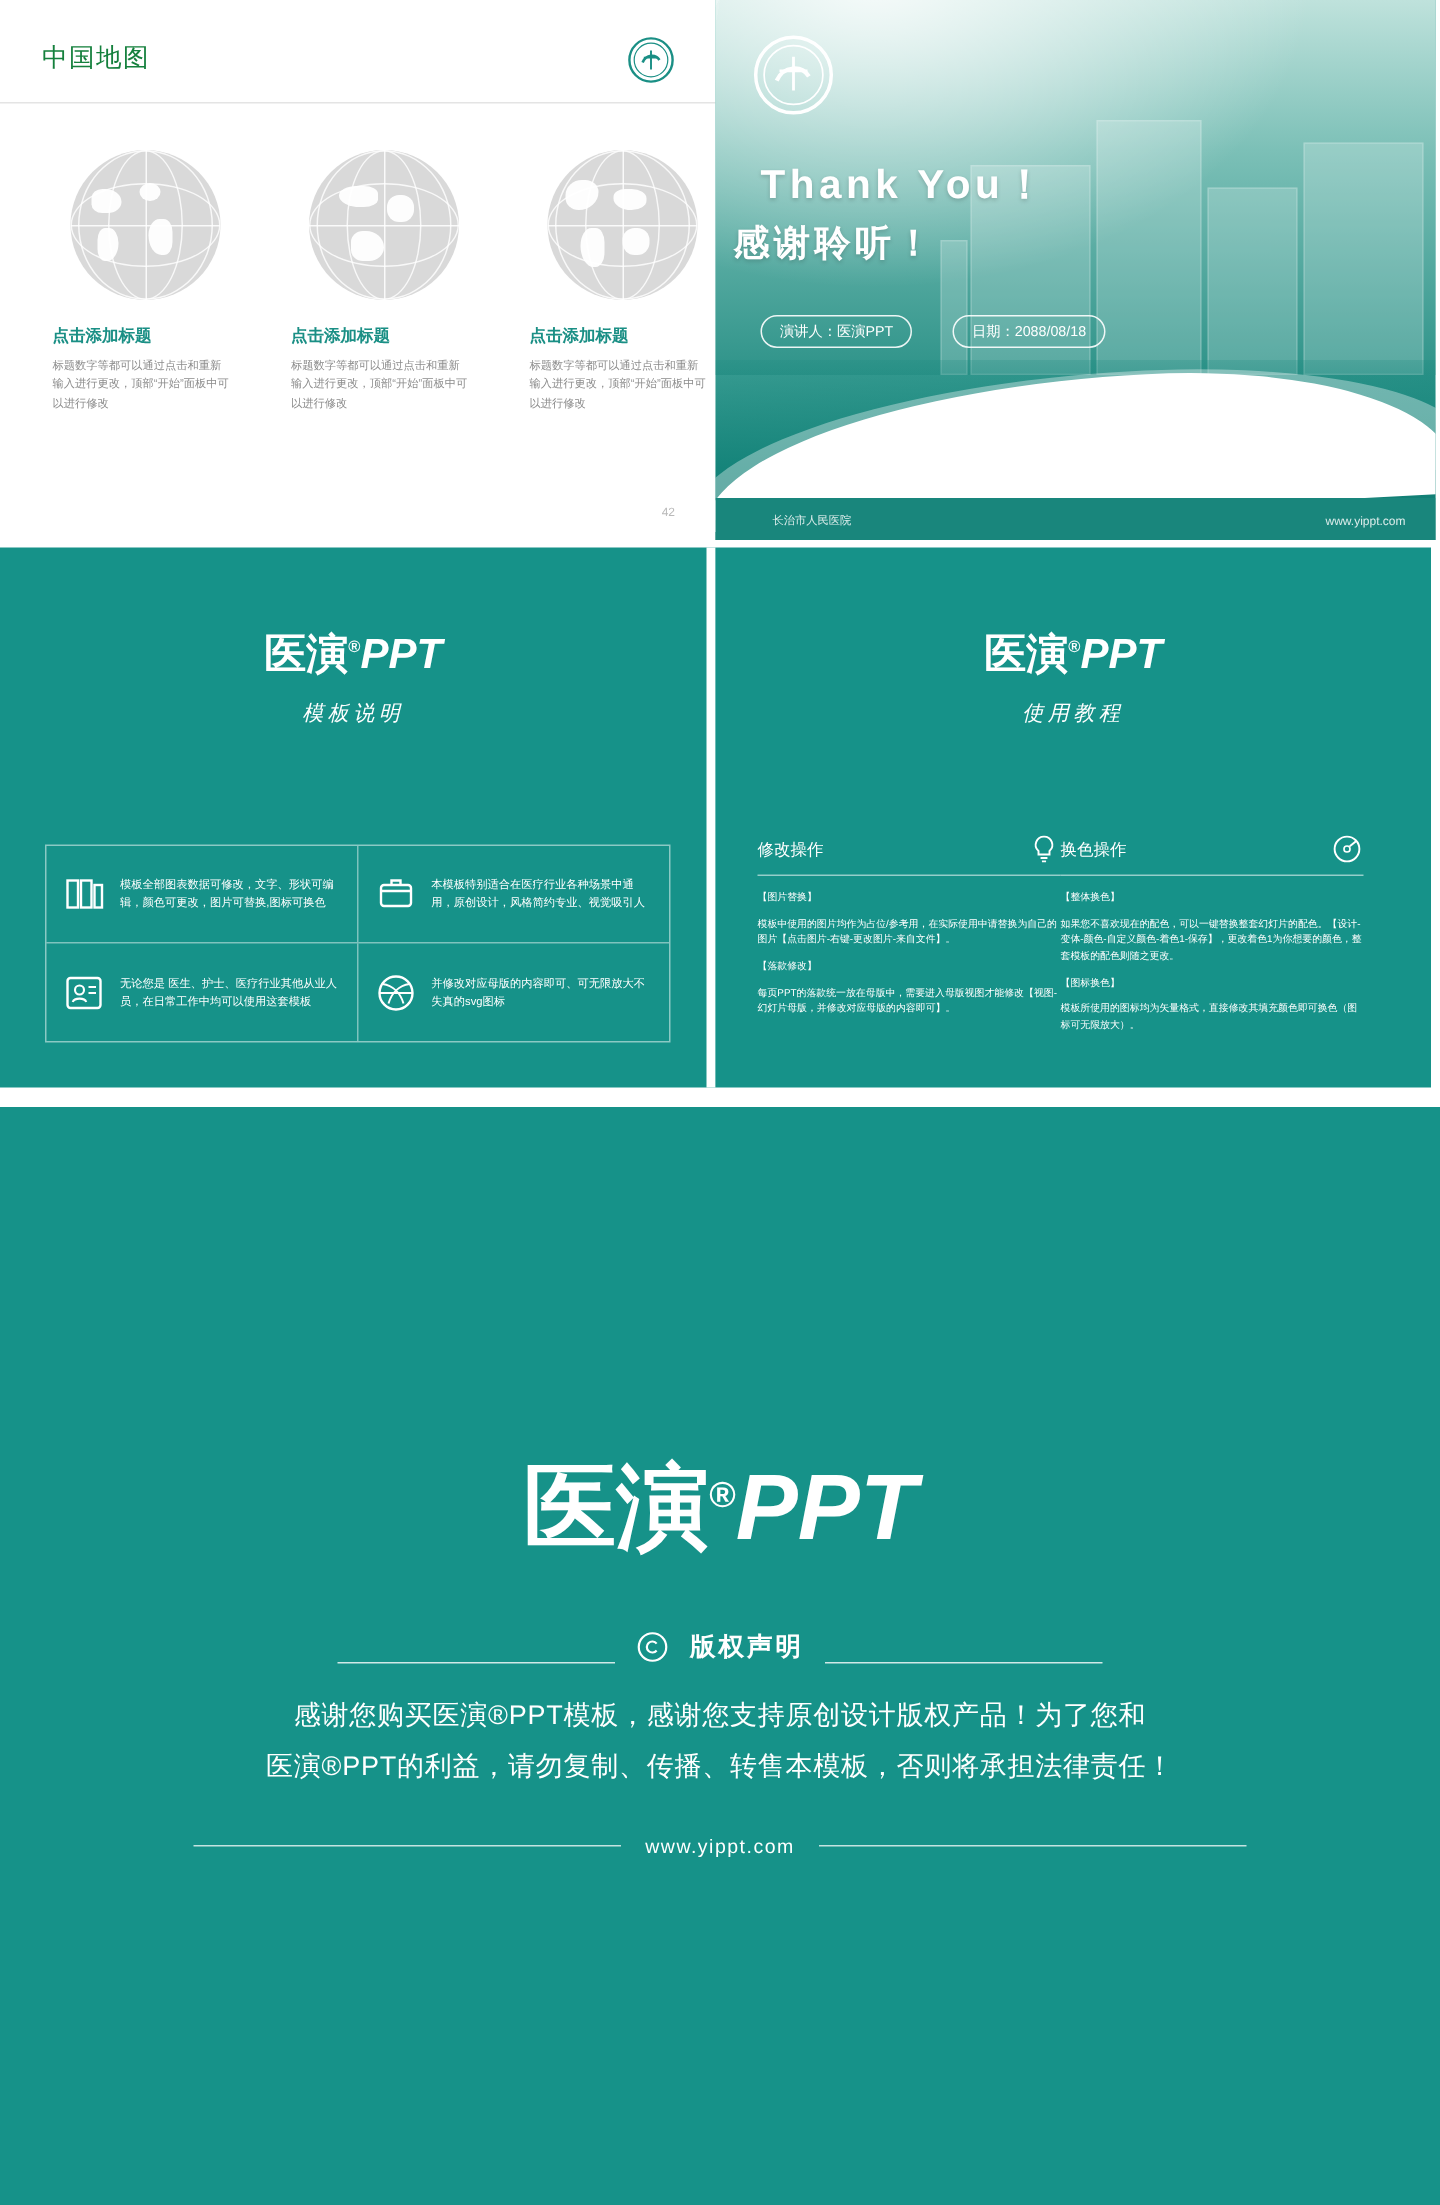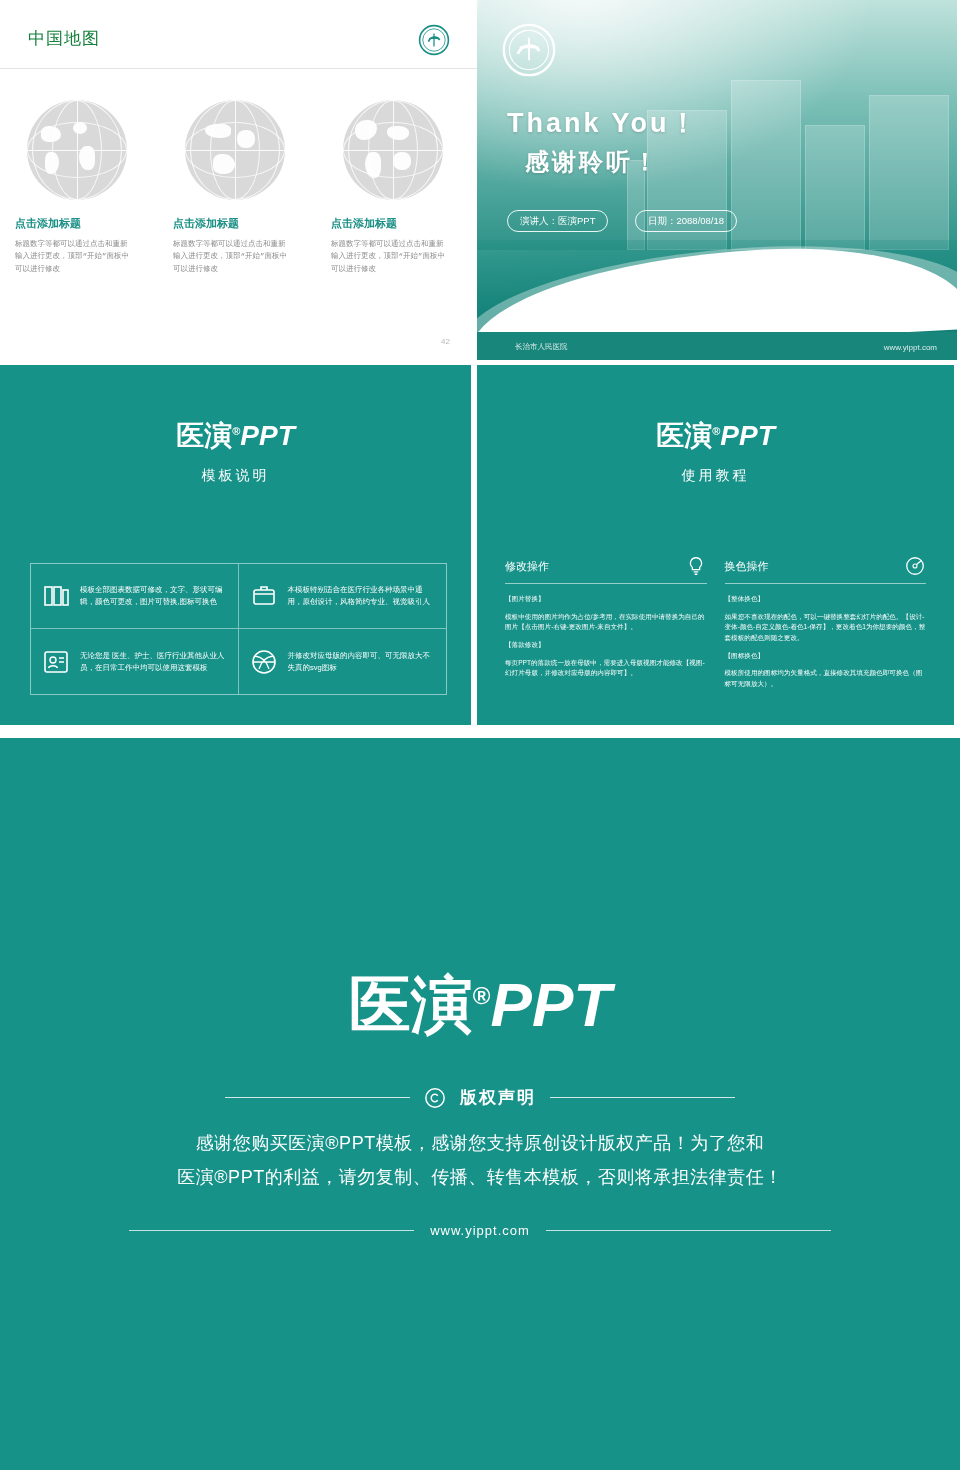--- a/index.html
+++ b/index.html
@@ -46,23 +46,22 @@
     width: 32px; height: 32px;
   }
   .globe-row {
     position: absolute;
     left: 0; top: 100px;
     width: 477px;
     display: flex;
   }
   .globe-col {
     width: 143px;
-    margin-left: 15px;
-    position: relative;
-    font-family: Liberation Mono, monospace;
+    margin-left: 35px;
+    position: relative;
   }
   .globe {
     width: 100px; height: 100px;
     border-radius: 50%;
     background: #d9d9d9;
     position: relative;
     overflow: hidden;
     margin-left: 12px;
   }
   .globe::before {
@@ -181,21 +180,21 @@
     position: absolute;
     left: 30px; top: 105px;
     font-size: 27px;
     font-weight: bold;
     color: #ffffff;
     letter-spacing: 3px;
     text-shadow: 0 1px 3px rgba(0,0,0,.18);
   }
   .sb-thanks-cn {
     position: absolute;
-    left: 48px; top: 146px;
+    left: 12px; top: 146px;
     font-size: 24px;
     font-weight: bold;
     color: #ffffff;
     letter-spacing: 3px;
     text-shadow: 0 1px 3px rgba(0,0,0,.18);
   }
   .sb-pill {
     position: absolute;
     top: 210px;
     height: 22px;
@@ -242,20 +241,21 @@
     font-weight: bold;
     letter-spacing: 0px;
   }
   .brand sup { font-size: 11px; vertical-align: super; }
   .brand .ppt { font-style: italic; }
   .brand-sub {
     text-align: center;
     margin-top: 12px;
     font-size: 14px;
     letter-spacing: 3px;
+    font-style: italic;
   }
 
   
   .feat-box {
     position: absolute;
     left: 30px; top: 198px;
     width: 417px; height: 132px;
     border: 1px solid rgba(255,255,255,.5);
     display: flex;
     flex-wrap: wrap;
@@ -277,21 +277,21 @@
     font-size: 7.5px;
     line-height: 1.6;
   }
 
   
   .tut-wrap {
     position: absolute;
     left: 28px; top: 190px;
     width: 421px; height: 148px;
     display: flex;
-    gap: 18px;
+    gap: 0;
   }
   .tut-col { width: 202px; position: relative; }
   .tut-head {
     display: flex;
     align-items: center;
     justify-content: space-between;
     border-bottom: 1px solid rgba(255,255,255,.55);
     padding-bottom: 6px;
   }
   .tut-head span { font-size: 11px; }
@@ -320,21 +320,21 @@
     font-size: 62px;
     font-weight: bold;
   }
   .cp-brand sup { font-size: 24px; vertical-align: super; }
   .cp-brand .ppt { font-style: italic; }
   .cp-divider {
     position: absolute;
     left: 0; top: 348px;
     width: 960px;
     display: flex;
-    align-items: center;
+    align-items: flex-end;
     justify-content: center;
     gap: 14px;
   }
   .cp-divider .line { width: 185px; height: 1px; background: rgba(255,255,255,.8); }
   .cp-divider .cicon { width: 22px; height: 22px; }
   .cp-divider .dtitle { font-size: 17px; font-weight: bold; letter-spacing: 2px; }
   .cp-text {
     position: absolute;
     left: 0; top: 388px;
     width: 960px;

